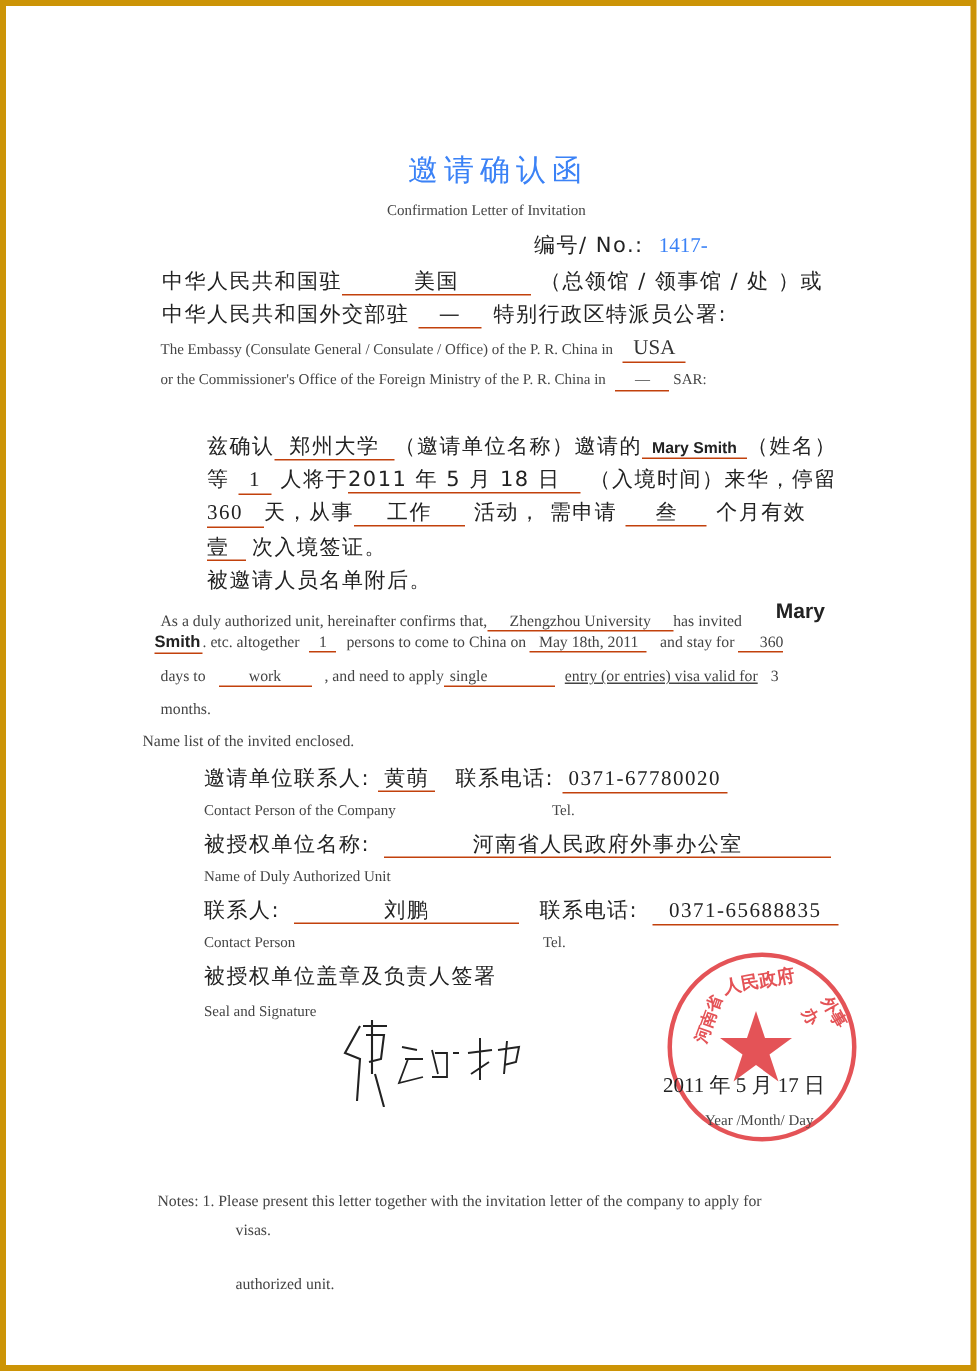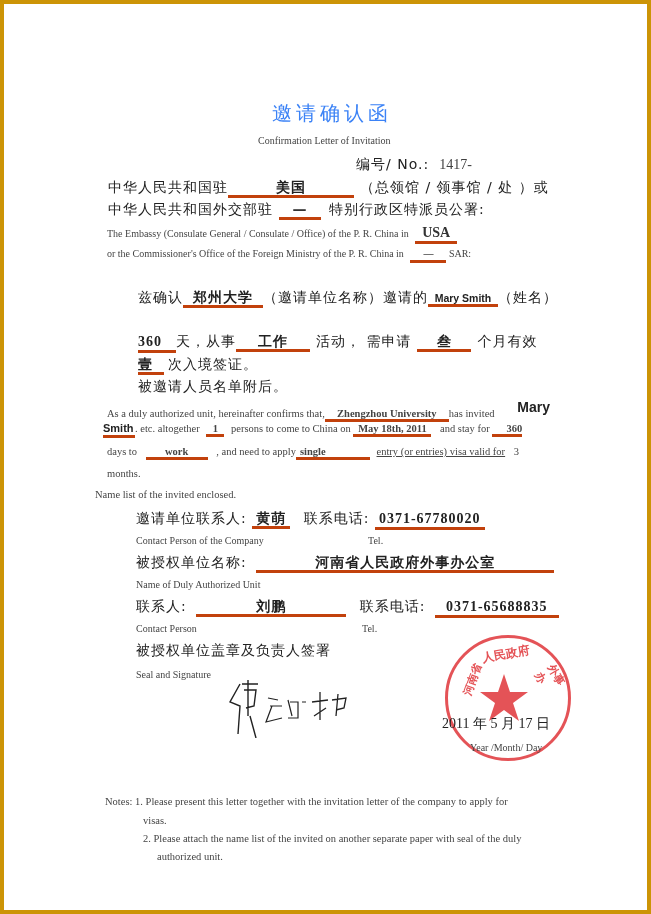--- a/index.html
+++ b/index.html
@@ -4,38 +4,38 @@
 <style>
   html, body { margin:0; padding:0; }
   body { width:651px; height:914px; background:#cc9406; position:relative; overflow:hidden; }
   .page { position:absolute; left:4px; top:4px; width:643px; height:906px; background:#ffffff; overflow:hidden; }
   .abs { position:absolute; white-space:nowrap; color:#1a1a1a; }
   .serif { font-family:"Liberation Serif", "DejaVu Serif", serif; }
   .hand { font-family:"Liberation Sans", sans-serif; font-weight:bold; }
   .zh { font-family:"DejaVu Sans", sans-serif; font-size:14px; letter-spacing:1px; color:#222; }
   .en-small { font-family:"Liberation Serif", serif; font-size:10px; color:#444; }
   .en-body { font-family:"Liberation Serif", serif; font-size:10.5px; color:#444; }
-  .u { display:inline-block; border-bottom:3px solid #c2410c; text-align:center; line-height:1.05;font-weight:bold; }
+  .u { display:inline-block; border-bottom:1px solid #c2410c; text-align:center; line-height:1.05; }
   .title { font-family:"DejaVu Sans", sans-serif; font-size:20px; letter-spacing:4px; color:#3b82f6; }
   .stamp { position:absolute; left:441px; top:631px; width:126px; height:126px; border:3px solid #e0363a; border-radius:50%; box-sizing:border-box; opacity:0.85; }
   .stamp-text { position:absolute; font-family:"DejaVu Sans", sans-serif; color:#e0363a; font-size:13px; font-weight:bold; }
   .star { position:absolute; left:30px; top:34px; width:52px; height:52px; }
   .note-zh { font-family:"DejaVu Serif", serif; font-size:11px; color:#555; letter-spacing:2px; }
 </style>
 </head>
 <body>
 
 <div class="page">
 
   <div class="abs title" style="left:268px;top:96px;">邀请确认函</div>
   <div class="abs en-small" style="left:254px;top:131px;">Confirmation Letter of Invitation</div>
 
   <div class="abs" style="left:352px;top:151px;">
     <span class="zh">编号/ No.:</span>
-    <span class="serif" style="font-size:14px;color:#404040;margin-left:6px;">1417-</span>
+    <span class="serif" style="font-size:14px;color:#3b82f6;margin-left:6px;">1417-</span>
   </div>
 
   <div class="abs zh" style="left:104px;top:175px;">
     <span>中华人民共和国驻</span><span class="u" style="width:126px;">美国</span><span style="margin-left:6px;text-align:center;">（总领馆 / 领事馆 / 处 ）或</span>
   </div>
   <div class="abs zh" style="left:104px;top:197px;">
     <span>中华人民共和国外交部驻</span><span class="u" style="width:42px;margin-left:6px;color:#333;">—</span><span style="margin-left:8px;">特别行政区特派员公署:</span>
   </div>
 
   <div class="abs en-small" style="left:103px;top:222px;">
@@ -43,20 +43,23 @@
     <span class="u" style="width:42px;font-size:14px;color:#333;margin-left:4px;">USA</span>
   </div>
   <div class="abs en-small" style="left:103px;top:244px;">
     <span>or the Commissioner's Office of the Foreign Ministry of the P. R. China in</span>
     <span class="u" style="width:36px;margin-left:4px;">—</span>
     <span>SAR:</span>
   </div>
 
   <div class="abs zh" style="left:134px;top:285px;">
     <span>兹确认</span><span class="u" style="width:80px;">郑州大学</span><span>（邀请单位名称）邀请的</span><span class="u hand" style="width:70px;font-size:10.5px;letter-spacing:0;">Mary Smith</span><span>（姓名）</span>
+  </div>
+  <div class="abs zh" style="left:134px;top:307px;">
+    <span>等</span><span class="u serif" style="width:22px;margin:0 6px;">1</span><span>人将于</span><span class="u" style="width:155px;text-align:left;">2011 年 5 月 18 日</span><span style="margin-left:6px;">（入境时间）来华，停留</span>
   </div>
   <div class="abs zh" style="left:134px;top:329px;">
     <span class="u serif" style="width:38px;text-align:left;">360</span><span>天，从事</span><span class="u" style="width:74px;">工作</span><span style="margin-left:6px;">活动，  需申请</span><span class="u" style="width:54px;margin:0 6px;">叁</span><span>个月有效</span>
   </div>
   <div class="abs zh" style="left:134px;top:352px;">
     <span class="u" style="width:26px;text-align:left;">壹</span><span style="margin-left:4px;">次入境签证。</span>
   </div>
   <div class="abs zh" style="left:134px;top:374px;">被邀请人员名单附后。</div>
 
   <div class="abs en-body" style="left:103px;top:400px;">
@@ -130,16 +133,15 @@
 
   </div>
 
   <div class="abs" style="left:438px;top:711px;font-family:'Liberation Serif', serif;font-size:14px;color:#222;">2011 年 5 月 17 日</div>
   <div class="abs en-small" style="left:466px;top:738px;">Year /Month/ Day</div>
 
   <div class="abs en-body" style="left:101px;top:792px;">
     <span>Notes:</span>
     <span>1. Please present this letter together with the invitation letter of the company to apply for</span>
   </div>
-  <div class="abs en-body" style="left:139px;top:811px;">visas.</div>
-  <div class="abs en-body" style="left:139px;top:829px;">2. Please attach the name list of the invited on another separate paper with seal of the duly</div>
+  <div class="abs en-body" style="left:153px;top:811px;">visas.</div>
   <div class="abs en-body" style="left:153px;top:847px;">authorized unit.</div>
 </div>
 
 </body></html>

